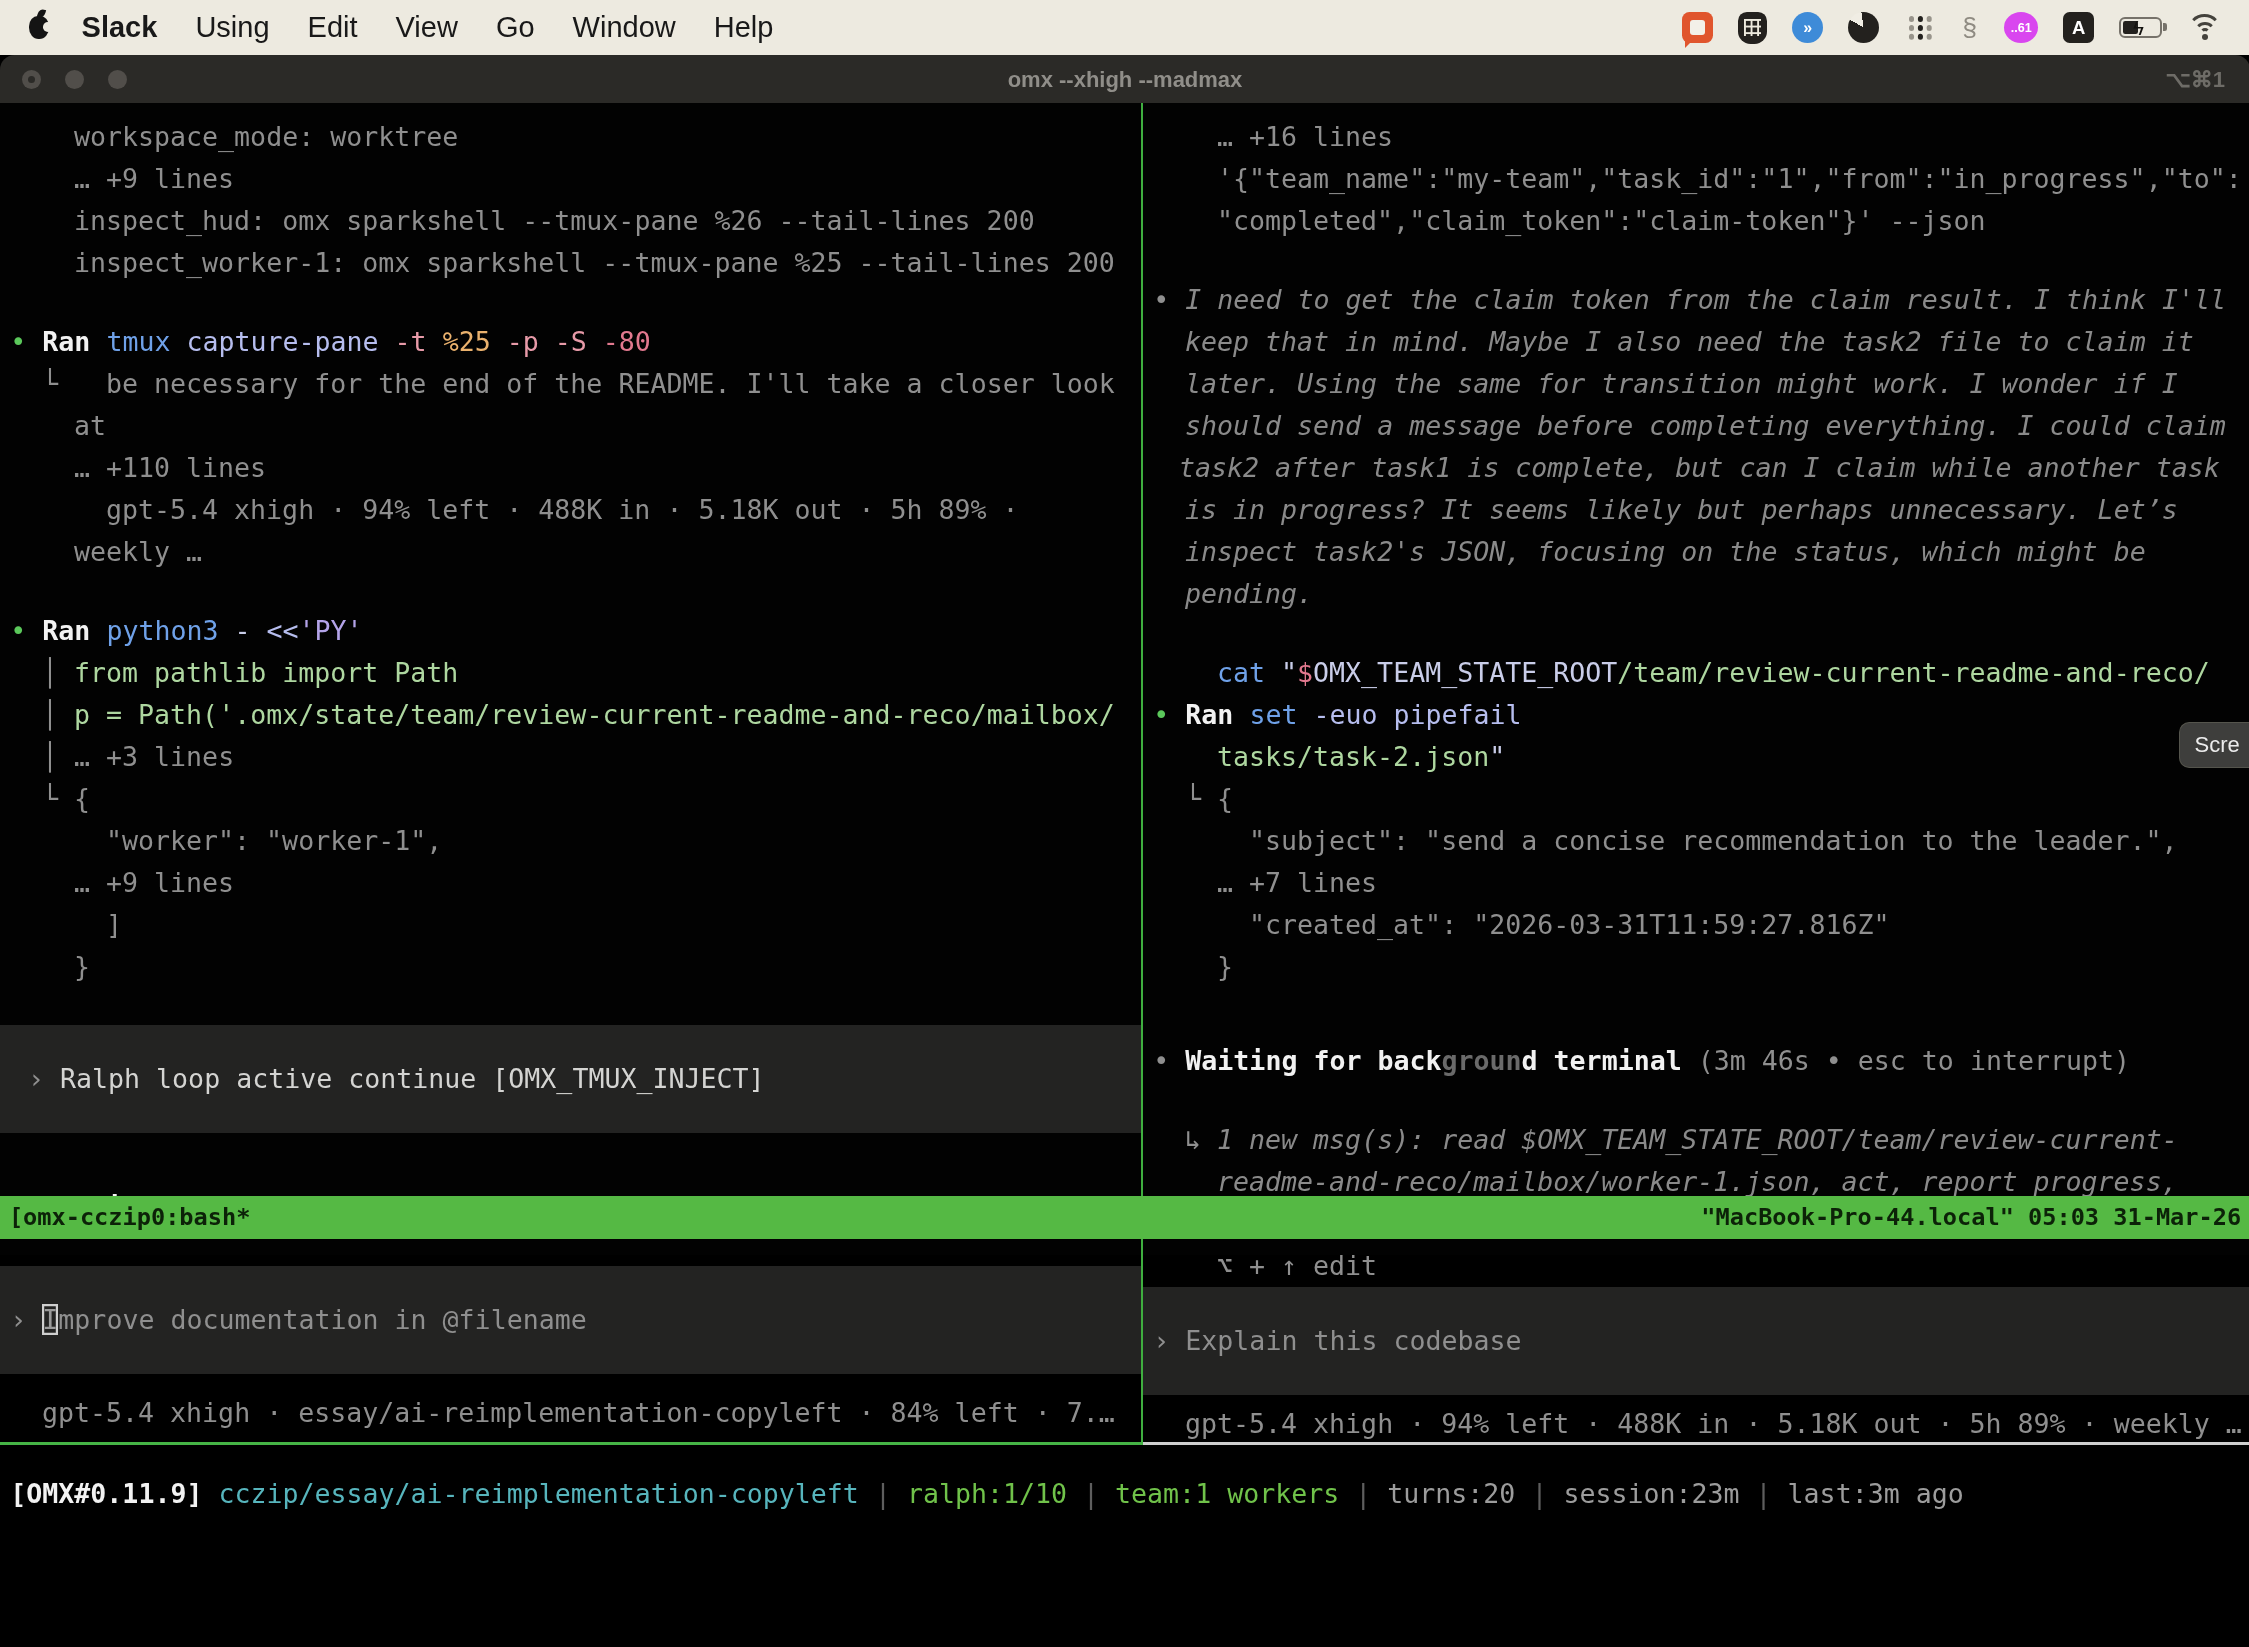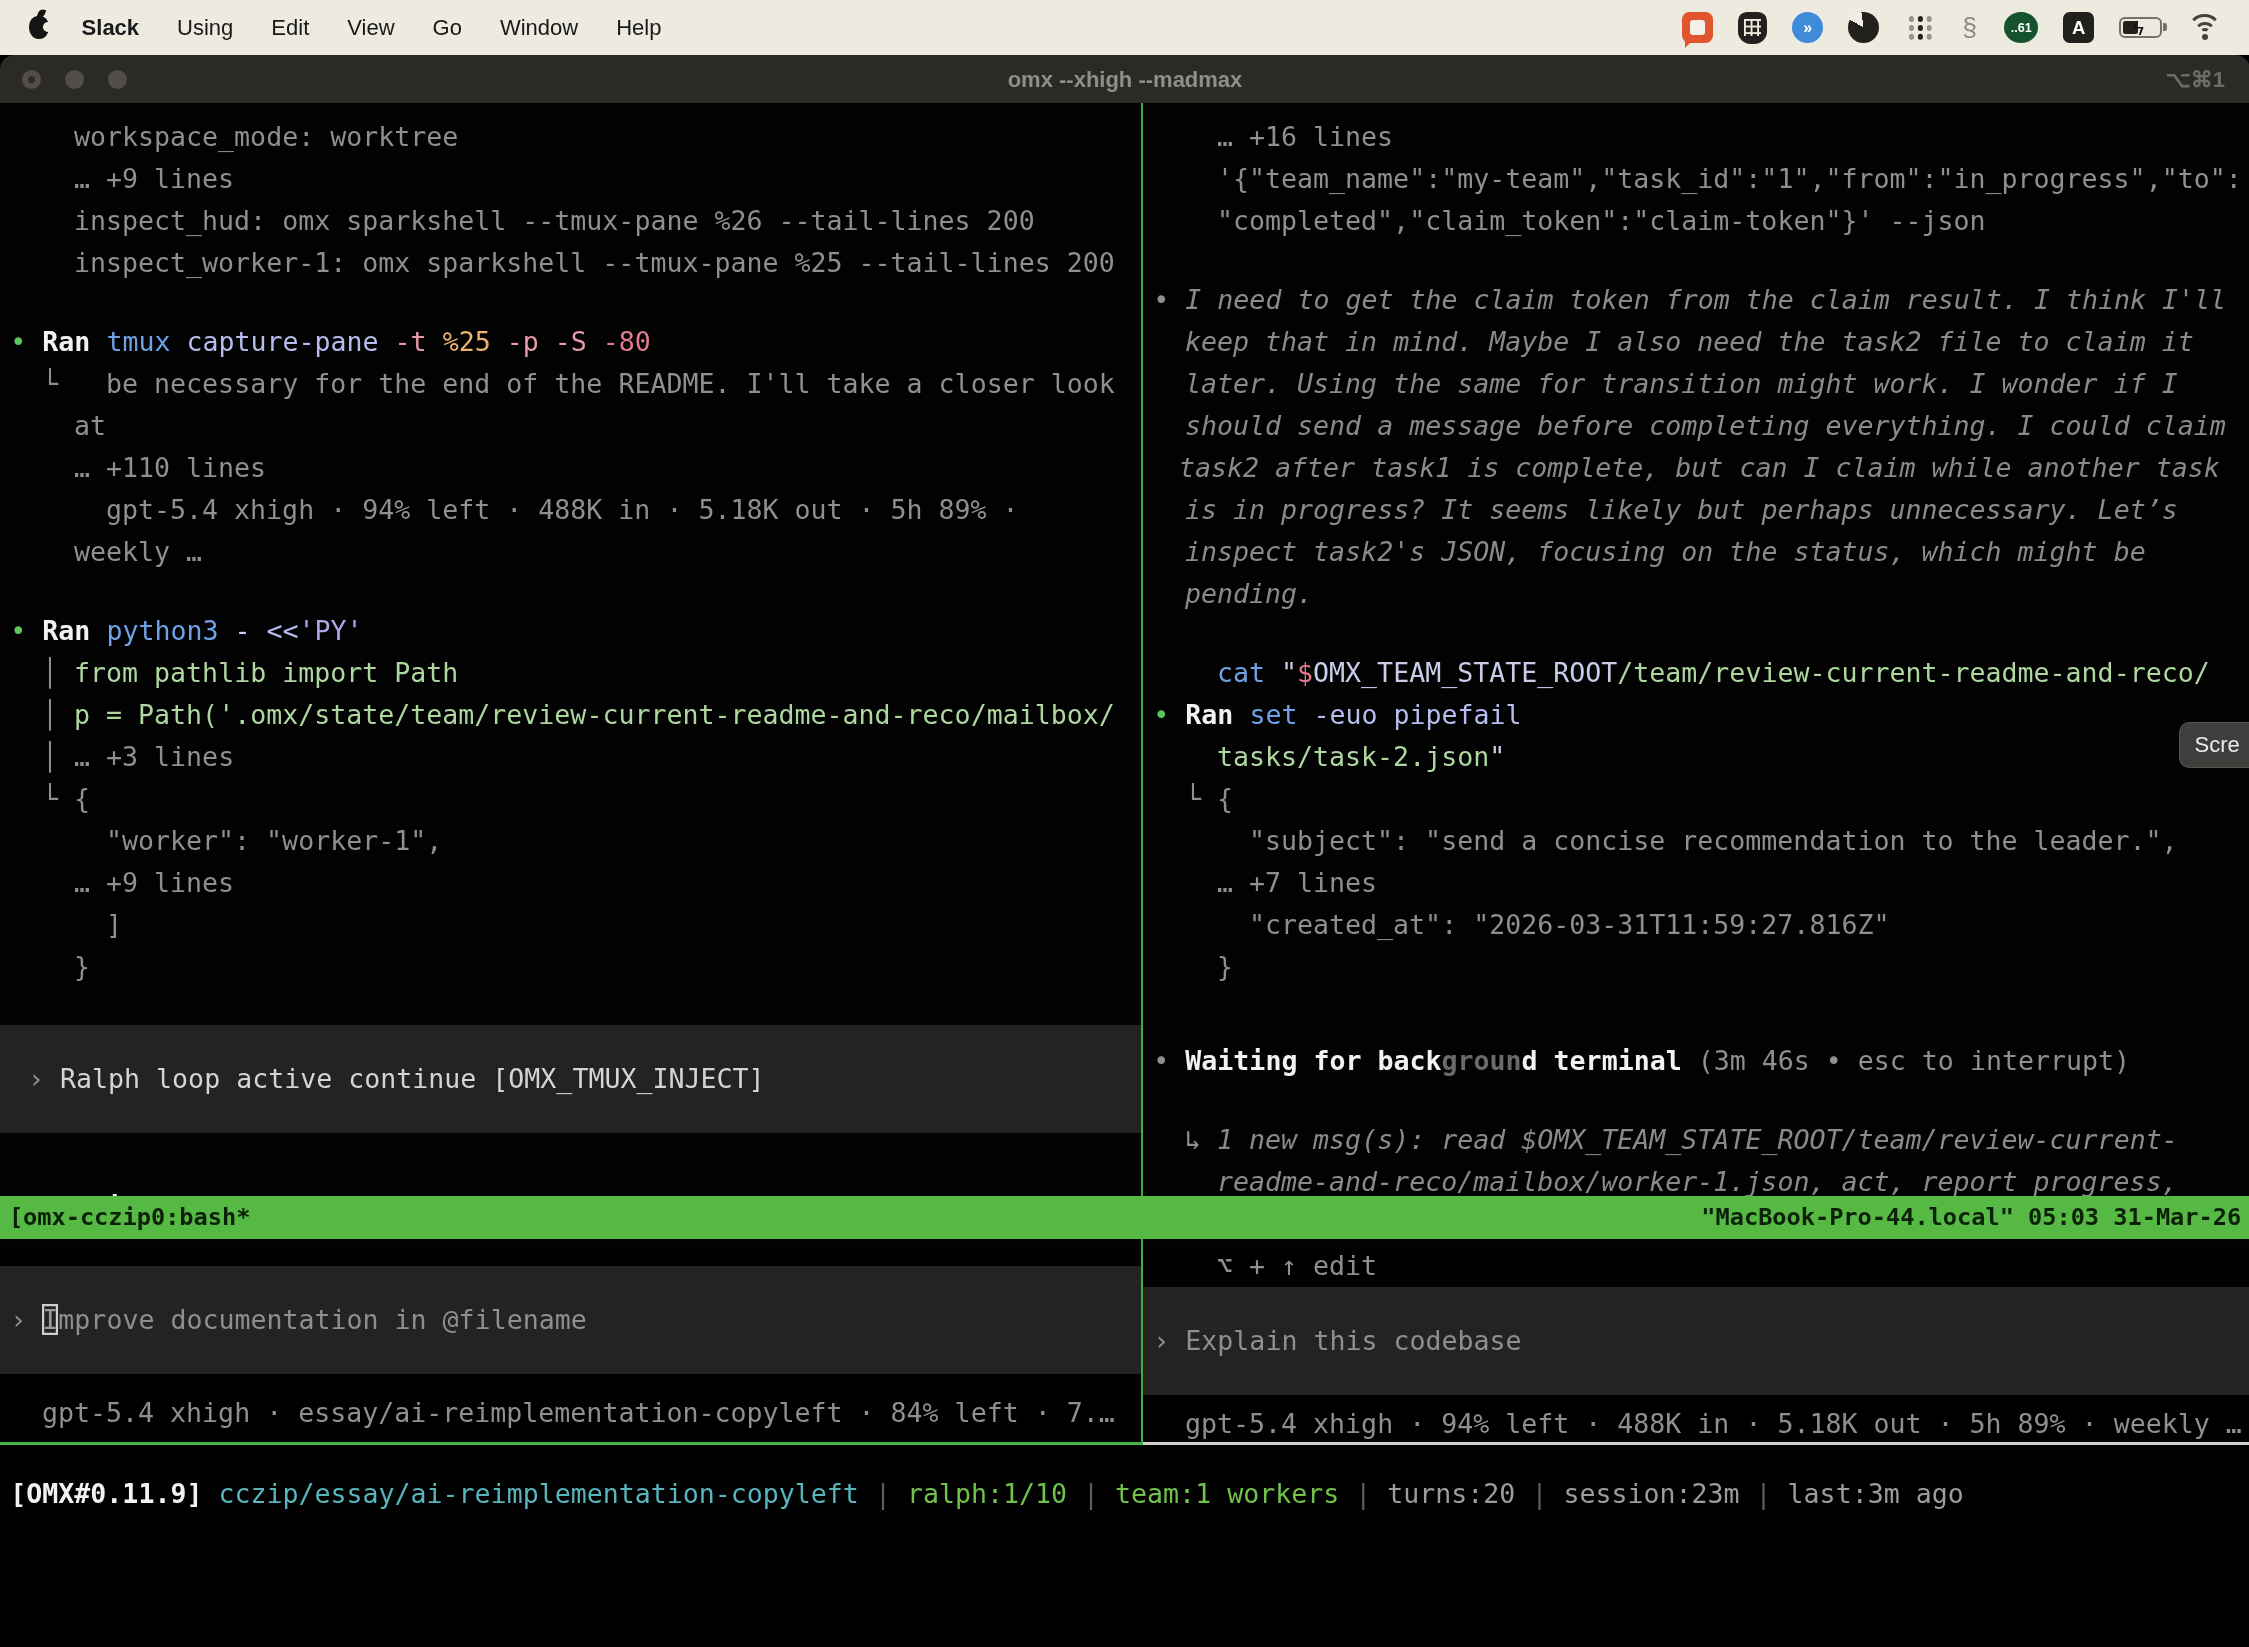--- a/index.html
+++ b/index.html
@@ -9,21 +9,21 @@
   
   .menubar { position:absolute; top:0; left:0; width:2250px; height:55px;
     background:#edeae0; display:flex; align-items:center; padding:0 16px; }
   .apple { width:20px; height:23.6px; background:#141414; border-radius:44% 44% 48% 48%;
     position:relative; margin:0 22px 0 13.3px; }
   .apple::before { content:''; position:absolute; top:-6.6px; left:8.9px; width:6.6px; height:8.9px;
     background:#141414; border-radius:70% 0 70% 0; transform:rotate(18deg); }
   .apple::after { content:''; position:absolute; top:6.6px; right:-3.7px; width:9.6px; height:9.6px;
     background:#edeae0; border-radius:50%; }
   .menu-items { display:flex; align-items:center; gap:38px; margin-left:10.3px; }
-  .menu-item { font-size:22px; color:#191919; }
+  .menu-item { font-size:29px; color:#191919; }
   .menu-item.bold { font-weight:bold; }
   .menubar-spacer { flex:1; }
   .status-icons { display:flex; align-items:center; gap:25px; margin-right:11.8px; }
 
   .sicon { display:inline-flex; align-items:center; justify-content:center; position:relative; }
   .sicon-chat { width:31px; height:31px; background:#e0552d; border-radius:7.4px; }
   .sicon-chat .inner { width:14.8px; height:14.8px; background:#f3f0e8; border-radius:3px; }
   .sicon-chat::after { content:''; position:absolute; left:3.7px; bottom:-5.2px;
     border:5.2px solid transparent; border-top-color:#e0552d; border-left-color:#e0552d; }
   .sicon-shield { width:29.5px; height:32px; background:#23211e; border-radius:8.9px 8.9px 12.5px 12.5px;
@@ -35,21 +35,21 @@
     font-size:16px; font-weight:bold; }
   .sicon-loom { width:31px; height:31px; border-radius:50%;
     background:conic-gradient(from 300deg, #f0ede4 0 52deg, #23211e 52deg 360deg); }
   .sicon-dots { width:31px; height:31px; }
   .sicon-dots .dg { position:absolute; top:4.4px; left:4.4px; width:5.2px; height:5.2px; border-radius:50%;
     background:#98948b;
     box-shadow:8.9px 0 0 #23211e, 17.7px 0 0 #98948b,
                0 8.9px 0 #98948b, 8.9px 8.9px 0 #23211e, 17.7px 8.9px 0 #98948b,
                0 17.7px 0 #98948b, 8.9px 17.7px 0 #23211e, 17.7px 17.7px 0 #98948b; }
   .sicon-hook { font-size:26.6px; color:#8f8b82; width:19px; }
-  .sicon-badge { width:34px; height:31px; background:#14532d; border-radius:50%;
+  .sicon-badge { width:34px; height:31px; background:#d946ef; border-radius:50%;
     color:#fff; font-size:12.5px; font-weight:600; }
   .sicon-akey { width:31px; height:31px; background:#23211e; border-radius:6.6px;
     color:#fff; font-size:18.5px; font-weight:bold; }
   .sicon-battery { width:43px; height:21.4px; border:2.2px solid #76726a; border-radius:5.9px; }
   .sicon-battery .fill { position:absolute; left:2.2px; top:2.2px; bottom:2.2px; width:14.8px;
     background:#23211e; border-radius:2.2px; }
   .sicon-battery .bolt { position:absolute; left:11.8px; top:-3px; font-size:20.7px;
     font-style:normal; color:#14120f; }
   .sicon-battery .nub { position:absolute; right:-6.6px; top:4.4px; width:3.7px; height:8px;
     background:#76726a; border-radius:0 2.2px 2.2px 0; }

